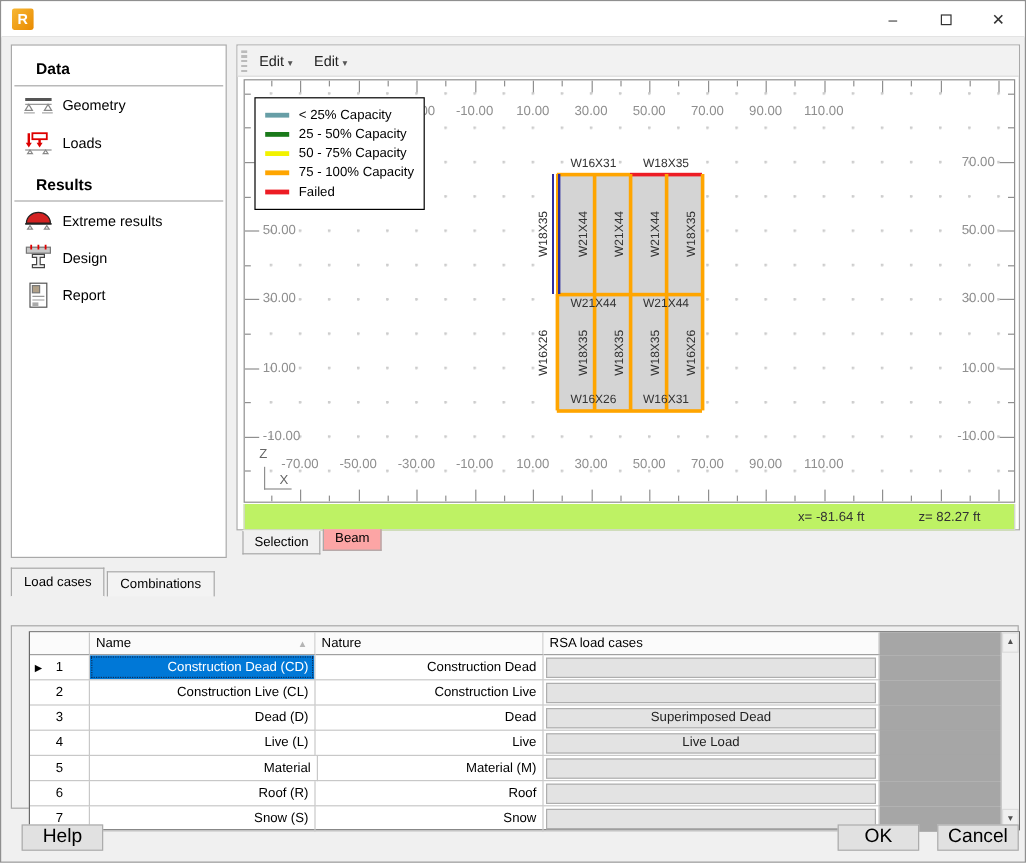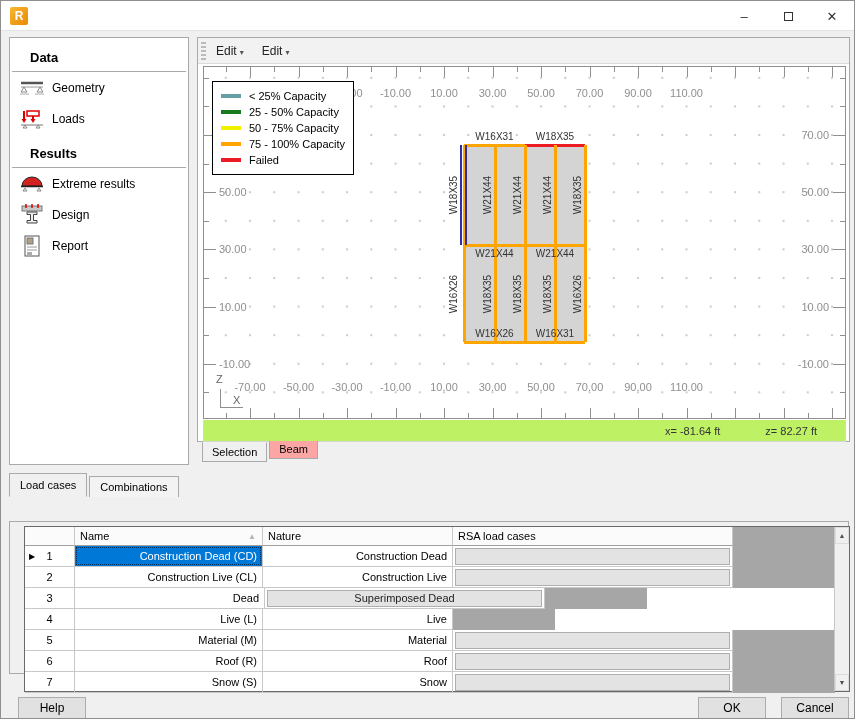--- a/index.html
+++ b/index.html
@@ -103,21 +103,21 @@
   .filler { background:#a6a6a6; border-bottom:1px solid #a6a6a6; border-right:none; }
   .scrollbar { position:absolute; right:0; top:0; bottom:0; width:15px; background:#f0f0f0;
                border-left:1px solid #c8c8c8; }
   .scroll-btn { position:absolute; left:0; width:14px; height:17px; display:flex; align-items:center;
                 justify-content:center; font-size:7px; color:#505050; background:#f0f0f0;
                 border:1px solid #dcdcdc; }
   .sort-icon { margin-left:auto; margin-right:6px; font-size:8px; color:#b5b5b5; }
 
   
   .btn { position:absolute; width:68px; height:22px; background:#e1e1e1; border:1px solid #acacac;
-         font-size:12px; color:#000; display:flex; align-items:center; justify-content:center;margin-top:10px; }
+         font-size:16px; color:#000; display:flex; align-items:center; justify-content:center; }
   .btn-help { left:17px; top:686px; }
   .btn-ok { left:697px; top:686px; }
   .btn-cancel { left:780px; top:686px; }
 </style>
 </head>
 <body>
 
 <div class="window">
 
   <div class="titlebar">
@@ -424,36 +424,40 @@
           <div class="gcell cell-rowhead" style="width: 50px;">2</div>
           <div class="gcell cell-right" style="width: 188px;">Construction Live (CL)</div>
           <div class="gcell cell-right" style="width: 190px;">Construction Live</div>
           <div class="gcell" style="width: 280px;">
             <div class="rsa-btn"></div>
           </div>
           <div class="gcell filler" style="width: 102px;"></div>
         </div>
         <div class="grid-row" style="height: 21px;">
           <div class="gcell cell-rowhead" style="width: 50px;">3</div>
+          <div class="gcell cell-right" style="width: 188px;">Dead (D)</div>
           <div class="gcell cell-right" style="width: 190px;">Dead</div>
           <div class="gcell" style="width: 280px;">
             <div class="rsa-btn">Superimposed Dead</div>
           </div>
           <div class="gcell filler" style="width: 102px;"></div>
         </div>
         <div class="grid-row" style="height: 21px;">
           <div class="gcell cell-rowhead" style="width: 50px;">4</div>
           <div class="gcell cell-right" style="width: 188px;">Live (L)</div>
           <div class="gcell cell-right" style="width: 190px;">Live</div>
+          <div class="gcell" style="width: 280px;">
+            <div class="rsa-btn">Live Load</div>
+          </div>
           <div class="gcell filler" style="width: 102px;"></div>
         </div>
         <div class="grid-row" style="height: 21px;">
           <div class="gcell cell-rowhead" style="width: 50px;">5</div>
+          <div class="gcell cell-right" style="width: 190px;">Material</div>
           <div class="gcell cell-right" style="width: 188px;">Material (M)</div>
-          <div class="gcell cell-right" style="width: 190px;">Material</div>
           <div class="gcell" style="width: 280px;">
             <div class="rsa-btn"></div>
           </div>
           <div class="gcell filler" style="width: 102px;"></div>
         </div>
         <div class="grid-row" style="height: 21px;">
           <div class="gcell cell-rowhead" style="width: 50px;">6</div>
           <div class="gcell cell-right" style="width: 188px;">Roof (R)</div>
           <div class="gcell cell-right" style="width: 190px;">Roof</div>
           <div class="gcell" style="width: 280px;">

